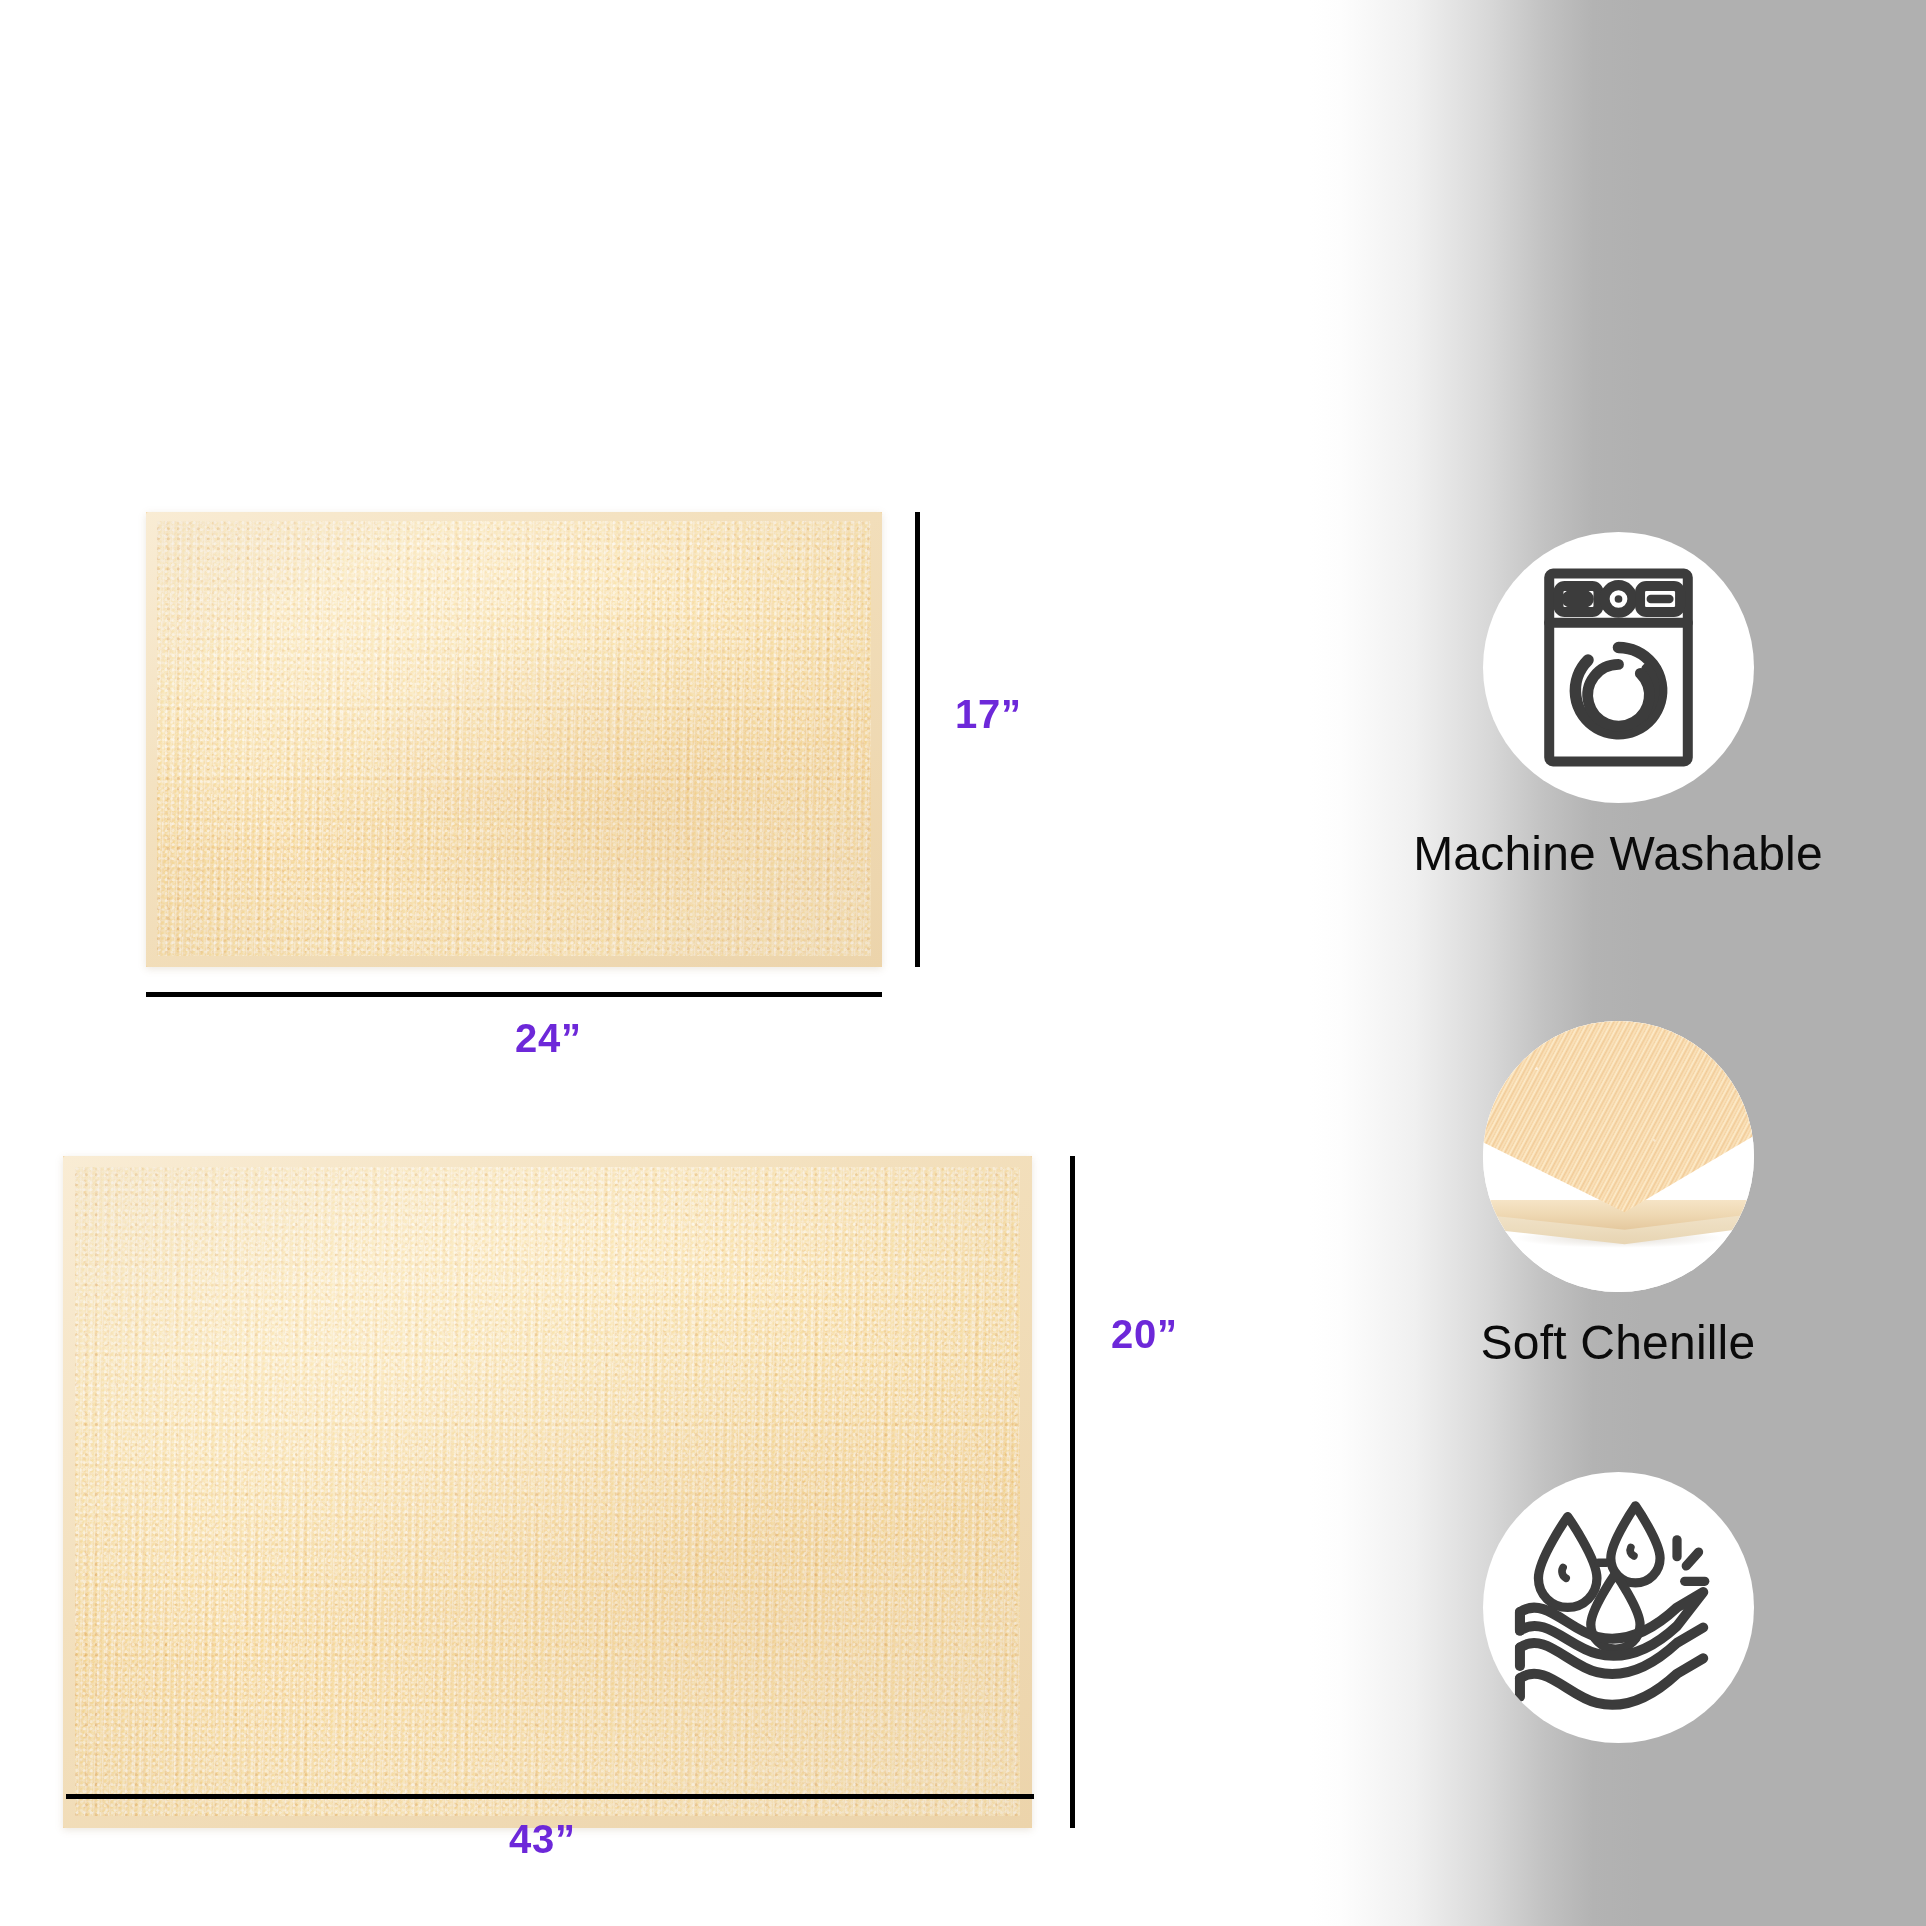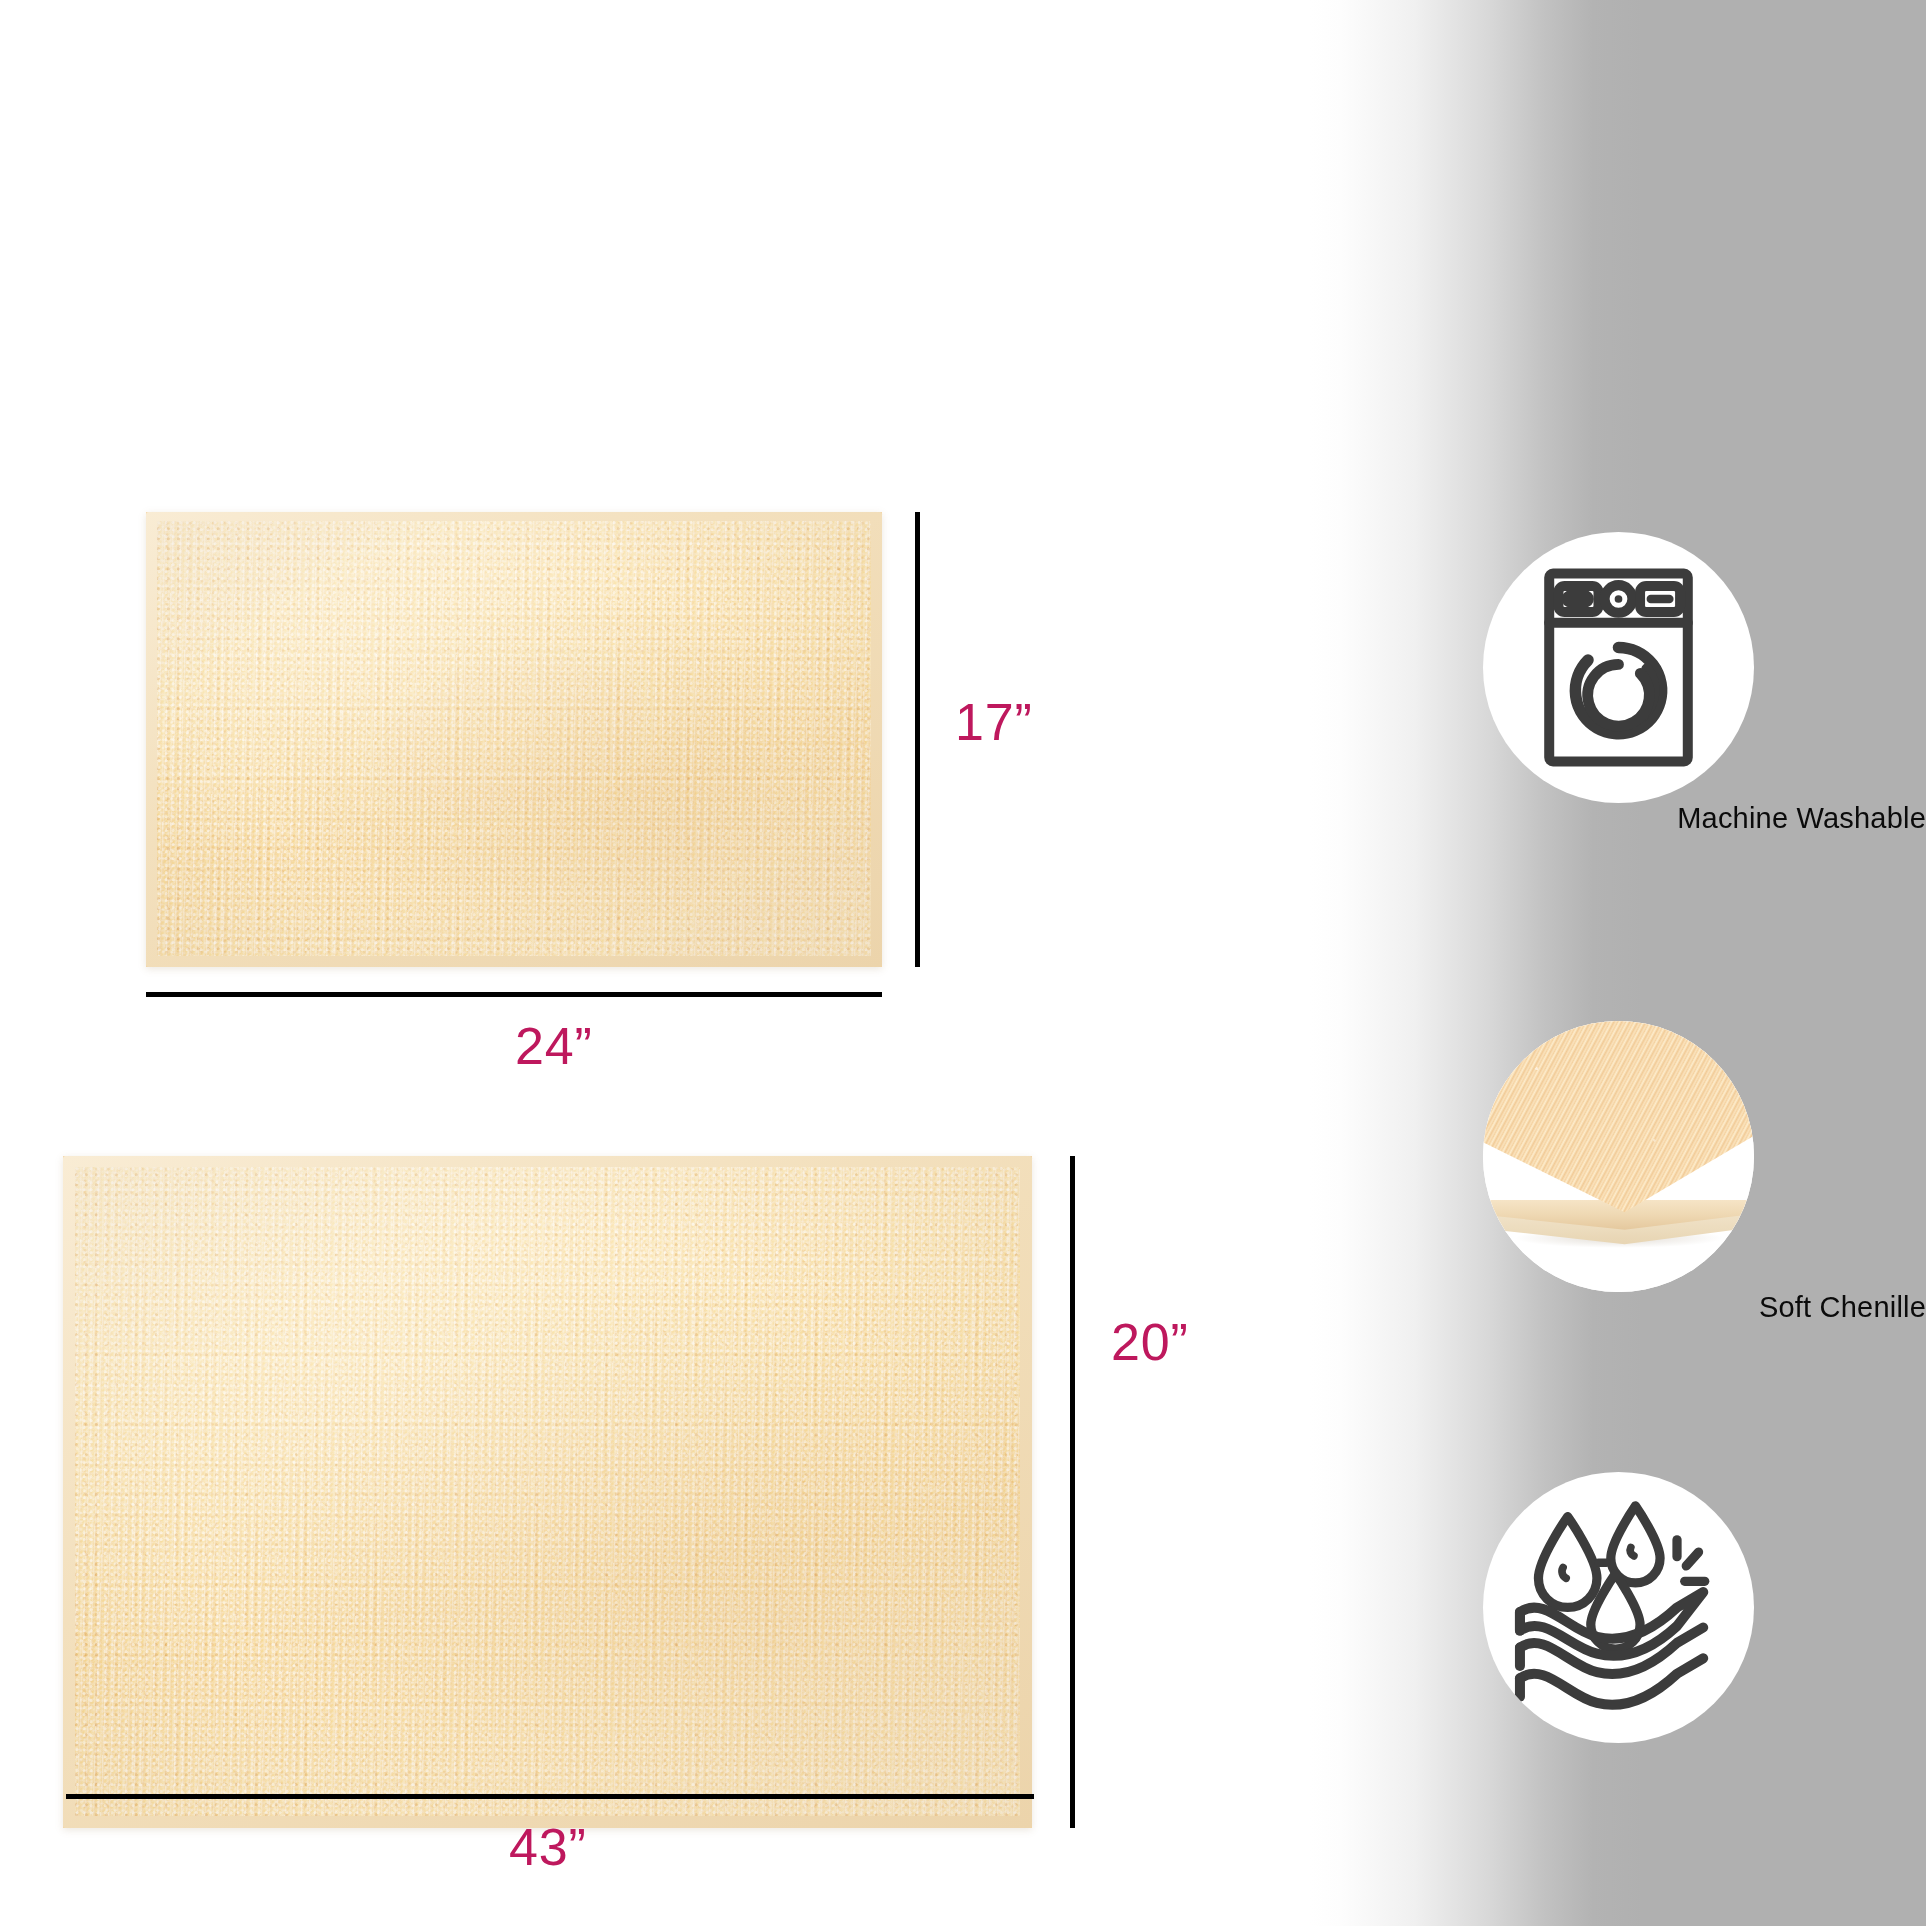--- a/index.html
+++ b/index.html
@@ -37,27 +37,27 @@
   }
   .circle-wrap{
     position:relative;
     width:271px;height:271px;
     margin:0 auto;
     border-radius:50%;
     background:#ffffff;
     overflow:hidden;
   }
   .feature-label{
+    margin-top:26px;
     color:#0b0b0b;
     font-family:"Liberation Sans", sans-serif;
-    font-size:29px;
+    font-size:48px;
     font-weight:400;
     letter-spacing:0.2px;
     line-height:1.05;
-    text-align:right;
   }
   .icon-svg{position:absolute;left:0;top:0;width:271px;height:271px;}
 
   
   .swatch{
     position:absolute;left:0;top:0;width:271px;height:271px;
     background:#ffffff;
   }
   .swatch-pile{
     position:absolute;
@@ -138,24 +138,24 @@
       radial-gradient(ellipse at 74% 72%, rgba(205,158,100,.16) 0%, rgba(205,158,100,0) 55%),
       radial-gradient(ellipse at 50% 50%, rgba(0,0,0,0) 55%, rgba(180,140,90,.10) 100%);
     pointer-events:none;
   }
 
   
   .dim-v{position:absolute;background:#000;width:5.4px;}
   .dim-h{position:absolute;background:#000;height:5.4px;}
   .dim-label{
     position:absolute;
-    color:#be185d;
-    font-family:"Liberation Sans", sans-serif;
-    font-size:52px;
-    font-weight:400;
+    color:#6d28d9;
+    font-family:"Liberation Sans", sans-serif;
+    font-size:40px;
+    font-weight:700;
     letter-spacing:0.8px;
     white-space:nowrap;
   }
 </style>
 </head>
 <body>
 
 <div id="root">
 
   <div class="brand">

